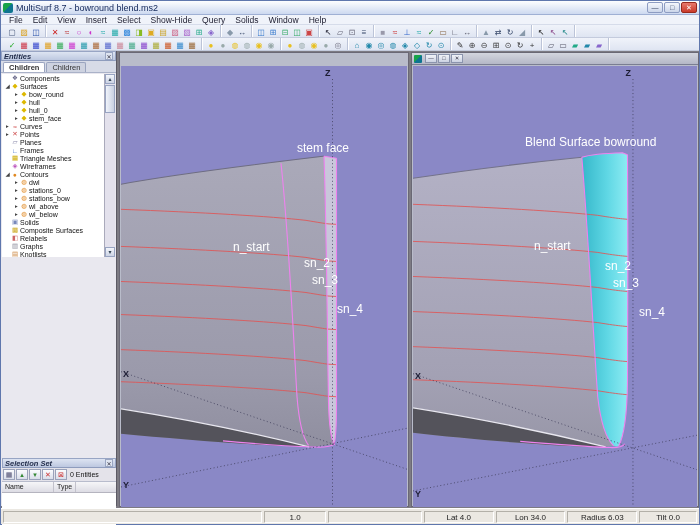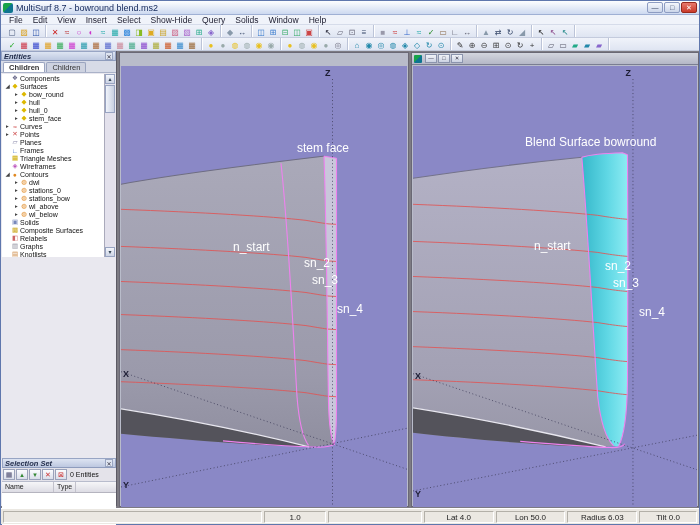--- a/index.html
+++ b/index.html
@@ -494,18 +494,18 @@
       <div class="vlabel" style="left:200px;top:210px;">sn_3</div>
       <div class="vlabel" style="left:226px;top:239px;">sn_4</div>
     </div>
   </div>
 
   <div id="statusbar">
       <span class="sfield" style="width: 260px;"></span>
       <span class="sfield" style="width: 62px;">1.0</span>
       <span class="sfield" style="width: 94px;"></span>
       <span class="sfield" style="width: 70px;">Lat 4.0</span>
-      <span class="sfield" style="width: 70px;">Lon 50.0</span>
+      <span class="sfield" style="width: 70px;">Lon 34.0</span>
       <span class="sfield" style="width: 70px;">Radius 6.03</span>
       <span class="sfield" style="width: 58px;">Tilt 0.0</span>
     </div>
 
 </div>
 
 </body></html>

